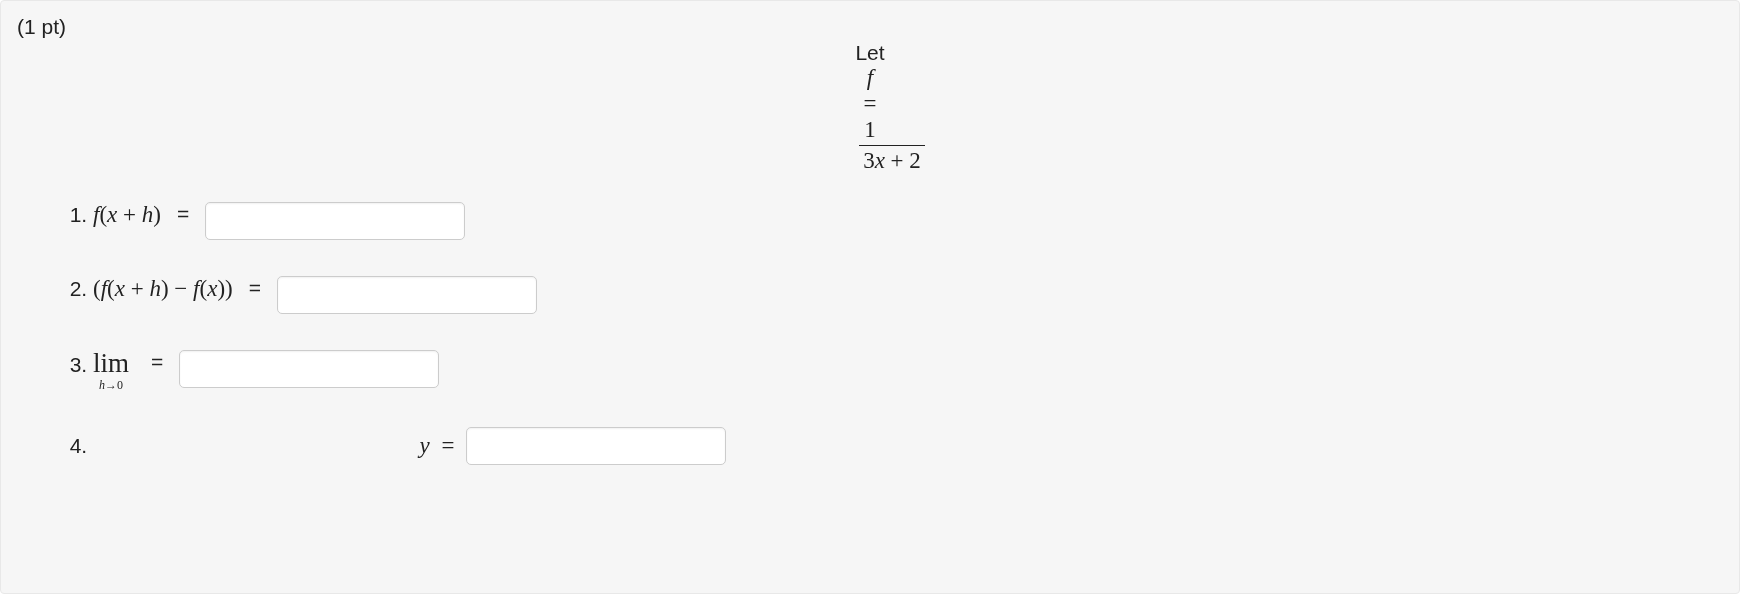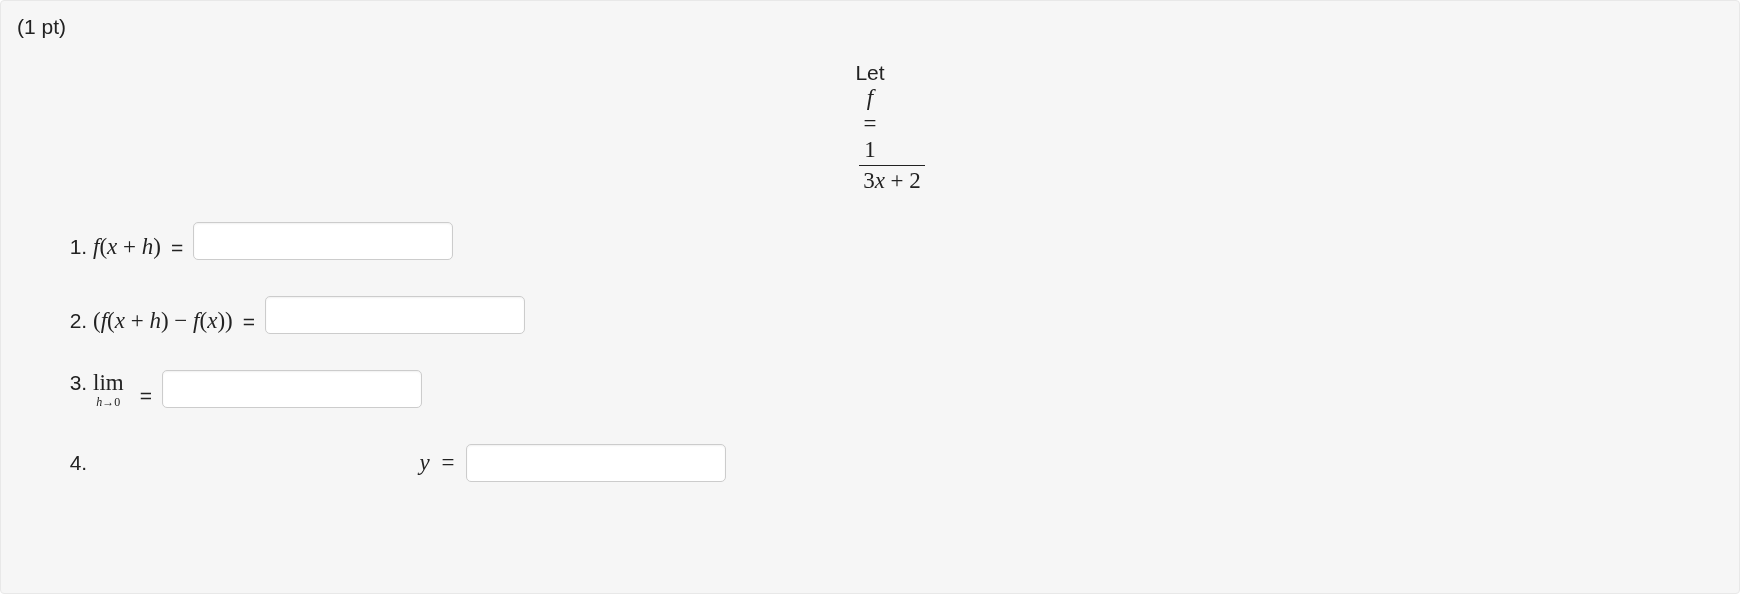--- a/index.html
+++ b/index.html
@@ -13,21 +13,21 @@
   .problem {
     background: #f6f6f6;
     border: 1px solid #e8e8e8;
     border-radius: 4px;
     padding: 14px 16px 24px 16px;
     font-size: 21px;
     color: #222;
     width: 1740px;
     height: 594px;
   }
-  .points { margin-bottom: 22px; }
+  .points { margin-bottom: 2px; }
   .intro { display: flex; align-items: center; margin-bottom: 28px; flex-direction: column; }
   .math { font-family: "Times New Roman", Times, serif; font-size: 23px; }
   .mi { font-style: italic; }
   .frac {
     display: inline-block;
     text-align: center;
     vertical-align: middle;
     padding: 0 6px;
   }
   .frac .num { display: block; padding: 0 4px 2px 4px; }
@@ -36,22 +36,22 @@
     margin: 0 0 0 42px;
     padding: 0 0 0 34px;
   }
   ol.questions > li {
     margin-bottom: 36px;
     font-family: Arial, Helvetica, sans-serif;
     font-size: 21px;
   }
   ol.questions > li .row {
     display: flex;
-    align-items: flex-end;
-    gap: 10px;
+    align-items: flex-start;
+    gap: 16px;
   }
   input[type="text"] {
     border: 1px solid #ccc;
     border-radius: 5px;
     height: 38px;
     width: 260px;
     padding: 0 10px;
     font-size: 18px;
     background: #fff;
     box-shadow: inset 0 1px 2px rgba(0,0,0,0.06);
@@ -59,21 +59,21 @@
   .lim-block {
     display: inline-flex;
     align-items: center;
   }
   .lim {
     display: inline-block;
     text-align: center;
     line-height: 1;
     margin-right: 6px;
   }
-  .lim .lim-top { font-size: 23px; }
+  .lim .lim-top { font-size: 27px; }
   .lim .lim-sub { font-size: 12px; display: block; margin-top: 2px; }
   .q4-text { margin-bottom: 28px; }
   .y-eq {
     display: flex;
     align-items: center;
     justify-content: center;
     gap: 12px;
     width: 960px;
   }
 </style>

